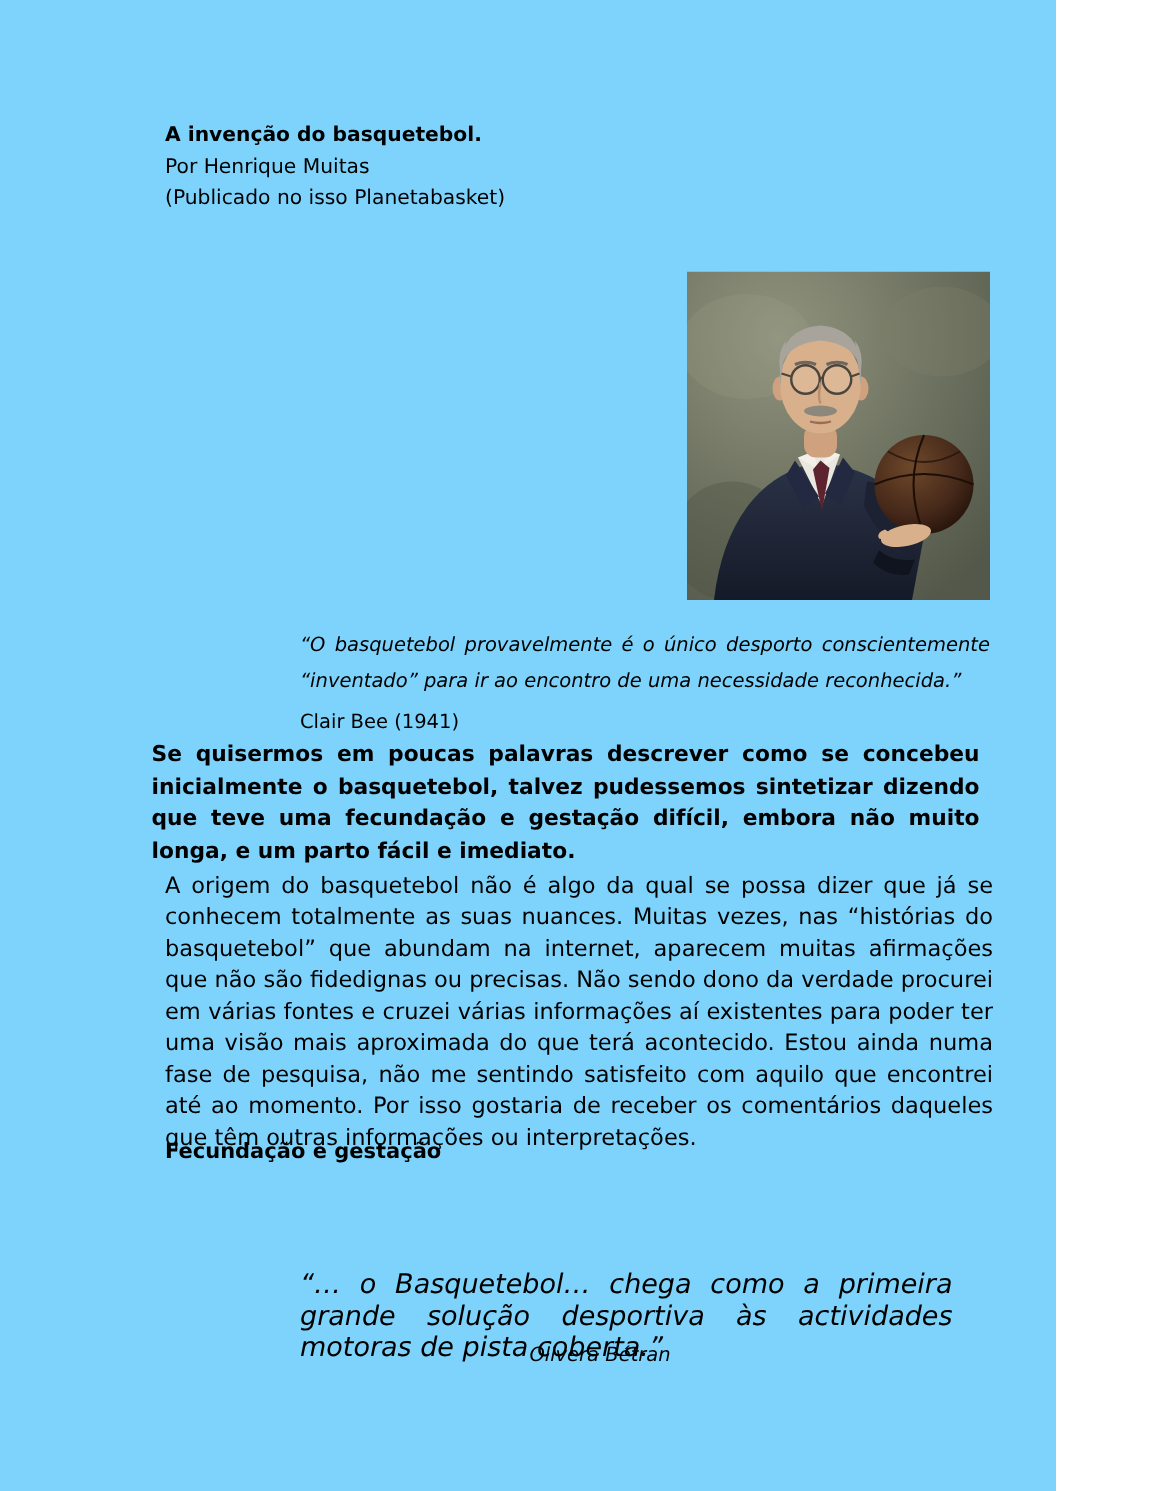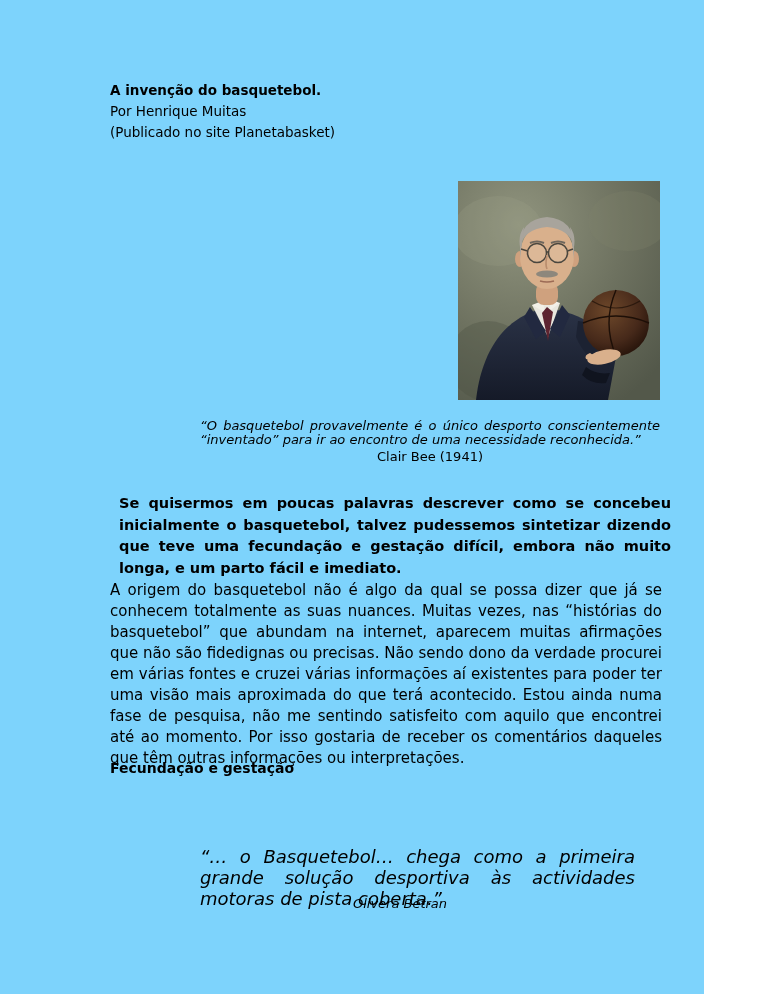--- a/index.html
+++ b/index.html
@@ -36,34 +36,34 @@
     margin: 0;
   }
   .photo-figure svg { display: block; }
 
   .quote-top {
     position: absolute;
     left: 200px;
     top: 419px;
     width: 460px;
     font-size: 13px;
-    line-height: 14px;
+    line-height: 24px;
     font-style: italic;
     text-align: justify;
     text-justify: inter-word;
   }
   .quote-top .attr {
     font-style: normal;
-    text-align: center;
+    text-align: left;
     margin-top: 3px;
   }
 
   .lead-par {
     position: absolute;
-    left: 119px;
+    left: 101px;
     top: 493px;
     width: 552px;
     font-weight: bold;
     font-size: 14.5px;
     line-height: 21.5px;
     text-align: justify;
     text-justify: inter-word;
     margin: 0;
   }
   .body-par {
@@ -107,21 +107,21 @@
   }
 </style>
 </head>
 <body>
 
 <div class="page">
 
   <div class="doc-header">
     <p class="doc-title">A invenção do basquetebol.</p>
     <p class="doc-line">Por Henrique Muitas</p>
-    <p class="doc-line">(Publicado no site Planetabasket)</p>
+    <p class="doc-line">(Publicado no isso Planetabasket)</p>
   </div>
 
   <figure class="photo-figure">
     <svg viewBox="0 0 202 219" width="202" height="219" aria-hidden="true">
       <defs>
         <radialGradient id="bgGrad" cx="30%" cy="20%" r="95%">
           <stop offset="0%" stop-color="#90947e"></stop>
           <stop offset="55%" stop-color="#6e7260"></stop>
           <stop offset="100%" stop-color="#53584a"></stop>
         </radialGradient>

